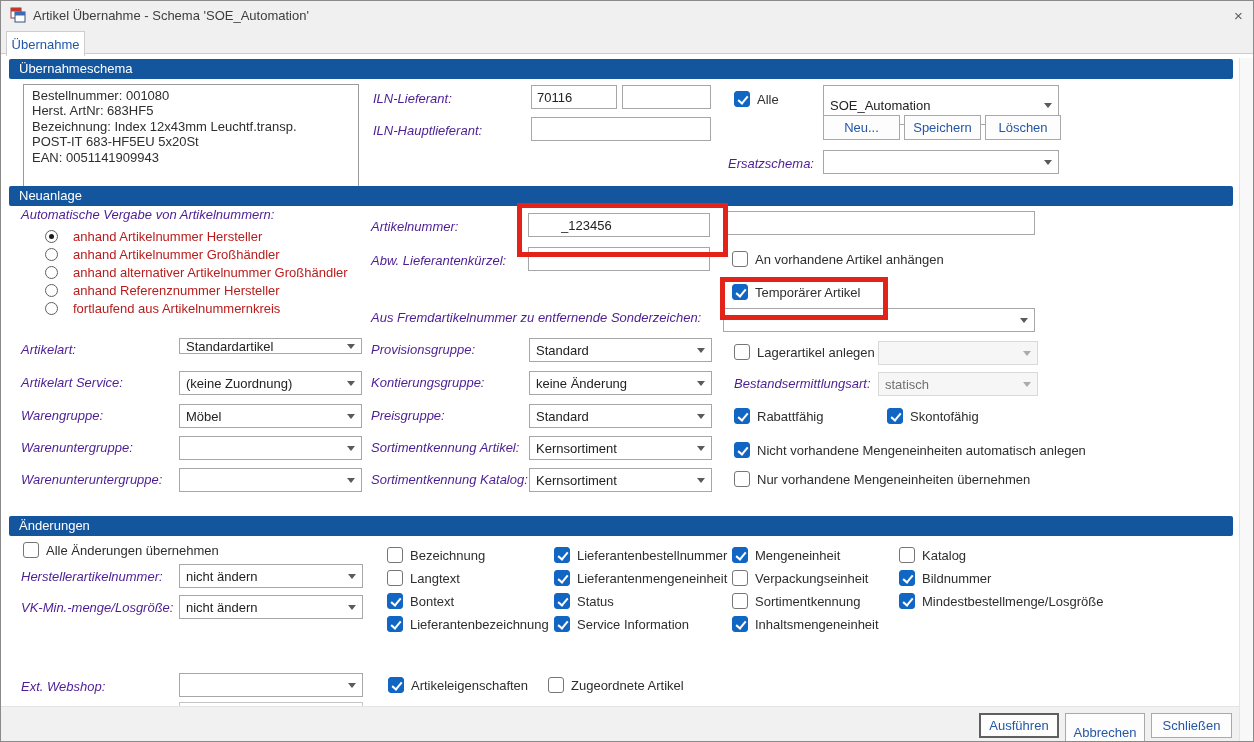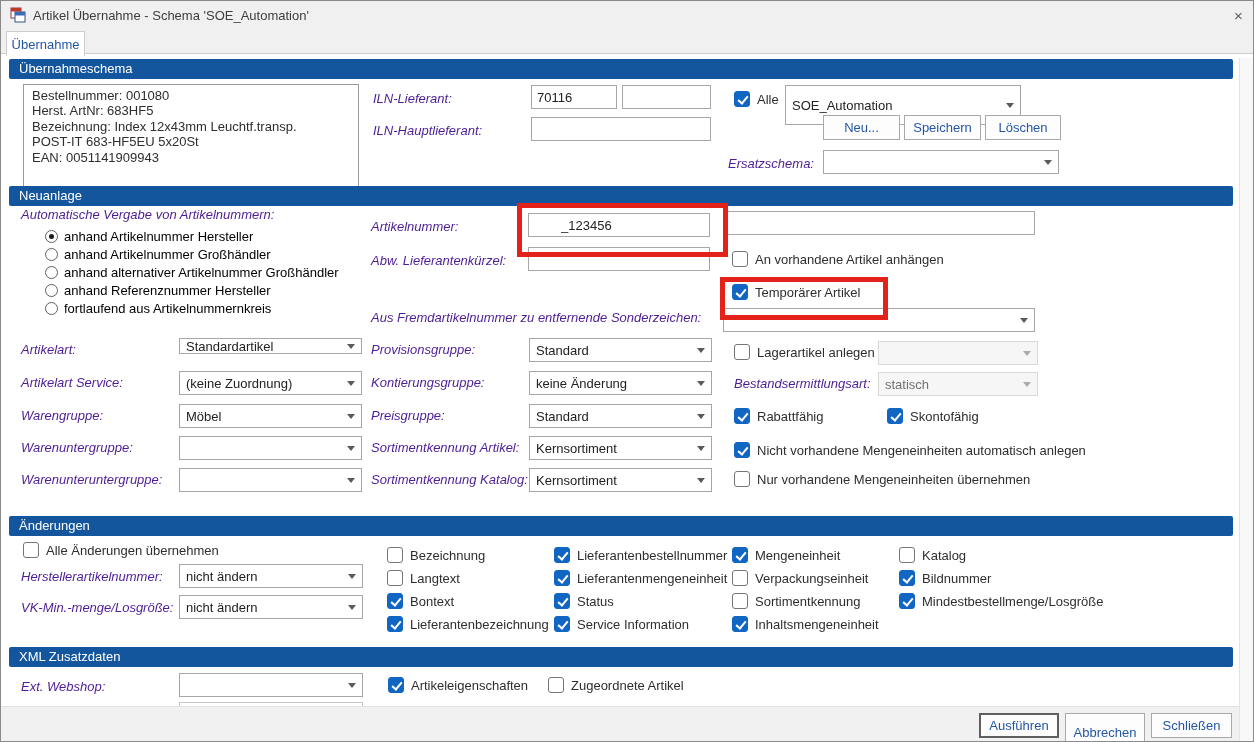--- a/index.html
+++ b/index.html
@@ -23,21 +23,21 @@
   .combo.disabled{background:#f6f6f6;border-color:#d9d9d9;color:#707070;}
   .combo.disabled .arrow{border-top-color:#ababab;}
   .cb{position:absolute;display:flex;align-items:flex-start;white-space:nowrap;}
   .cbbox{width:16px;height:16px;border:1px solid #767676;border-radius:3px;background:#fff;box-sizing:border-box;flex:none;position:relative;}
   .cbbox.checked{background:#1166C4;border-color:#1166C4;}
   .cbbox.checked::after{content:"";position:absolute;left:5px;top:2px;width:4px;height:8px;border:solid #fff;border-width:0 2px 2px 0;transform:rotate(40deg);}
   .cb .cbl{margin-left:7px;line-height:16px;padding-top:1px;color:#2e2e2e;}
   .radio{position:absolute;display:flex;align-items:flex-start;white-space:nowrap;}
   .rdot{width:13px;height:13px;border:1px solid #5f5f5f;border-radius:50%;background:#fff;box-sizing:border-box;flex:none;position:relative;margin-top:1px;}
   .rdot.selected::after{content:"";position:absolute;left:3px;top:3px;width:5px;height:5px;border-radius:50%;background:#1b1b1b;}
-  .radio .rl{margin-left:6px;line-height:16px;color:#000000;}
+  .radio .rl{margin-left:15px;line-height:16px;color:#b91c1c;}
   .btn{position:absolute;border:1px solid #a9a9a9;background:#fdfdfd;color:#2456A5;font:13px "Liberation Sans",sans-serif;display:flex;align-items:center;justify-content:center;box-sizing:border-box;cursor:default;}
   .btn.default{border:2px solid #5f5f5f;}
   .redbox{position:absolute;border:5px solid #E32219;z-index:50;pointer-events:none;}
   .footer{position:absolute;left:0;top:705px;width:100%;height:37px;background:#f1f1f1;border-top:1px solid #e3e3e3;box-sizing:border-box;z-index:10;}
   .scrollstrip{position:absolute;left:1238px;top:57px;width:15px;height:684px;background:#f8f8f8;border-left:1px solid #e4e4e4;box-sizing:border-box;z-index:11;}
 </style>
 </head>
 <body>
 
 <div class="screen">
@@ -68,21 +68,21 @@
 
   <div class="lbl" style="left:372px;top:90px">ILN-Lieferant:</div>
   <input class="field" style="left: 530px; top: 84px; width: 86px; height: 24px;" value="70116">
   <input class="field" style="left: 621px; top: 84px; width: 89px; height: 24px;" value="">
 
   <div class="cb" style="left:733px;top:90px">
     <span class="cbbox checked"></span>
     <span class="cbl">Alle</span>
   </div>
 
-  <div class="combo" style="left:784px;top:84px;width:236px;height:40px">
+  <div class="combo" style="left:822px;top:84px;width:236px;height:40px">
     <span>SOE_Automation</span>
     <span class="arrow"></span>
   </div>
 
   <button class="btn" style="left:822px;top:114px;width:77px;height:25px">Neu...</button>
   <button class="btn" style="left:903px;top:114px;width:77px;height:25px">Speichern</button>
   <button class="btn" style="left:984px;top:114px;width:76px;height:25px">Löschen</button>
 
   <div class="lbl" style="left:372px;top:122px">ILN-Hauptlieferant:</div>
   <input class="field" style="left: 530px; top: 116px; width: 180px; height: 24px;" value="">
@@ -303,21 +303,20 @@
   </div>
   <div class="cb" style="left:898px;top:569px">
     <span class="cbbox checked"></span>
     <span class="cbl">Bildnummer</span>
   </div>
   <div class="cb" style="left:898px;top:592px">
     <span class="cbbox checked"></span>
     <span class="cbl">Mindestbestellmenge/Losgröße</span>
   </div>
 
-  <div class="sectionbar" style="top:646px">XML Zusatzdaten</div>
 
   <div class="lbl" style="left:20px;top:678px">Ext. Webshop:</div>
   <div class="combo" style="left:178px;top:672px;width:184px;height:24px">
     <span></span>
       <span class="arrow"></span>
   </div>
 
   <div class="cb" style="left:387px;top:676px">
     <span class="cbbox checked"></span>
     <span class="cbl">Artikeleigenschaften</span>

